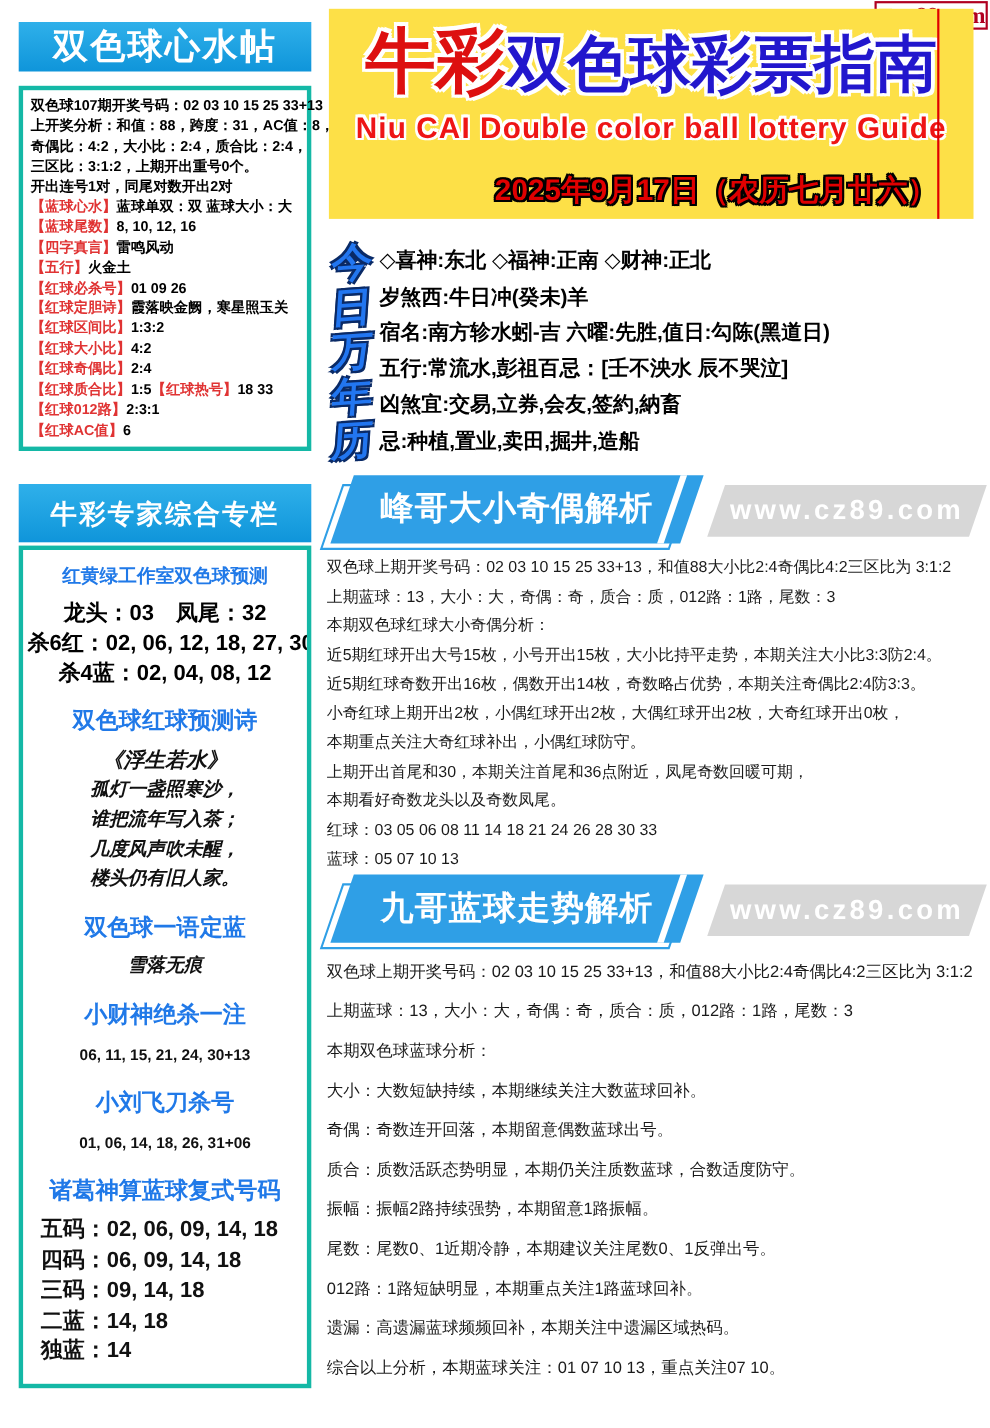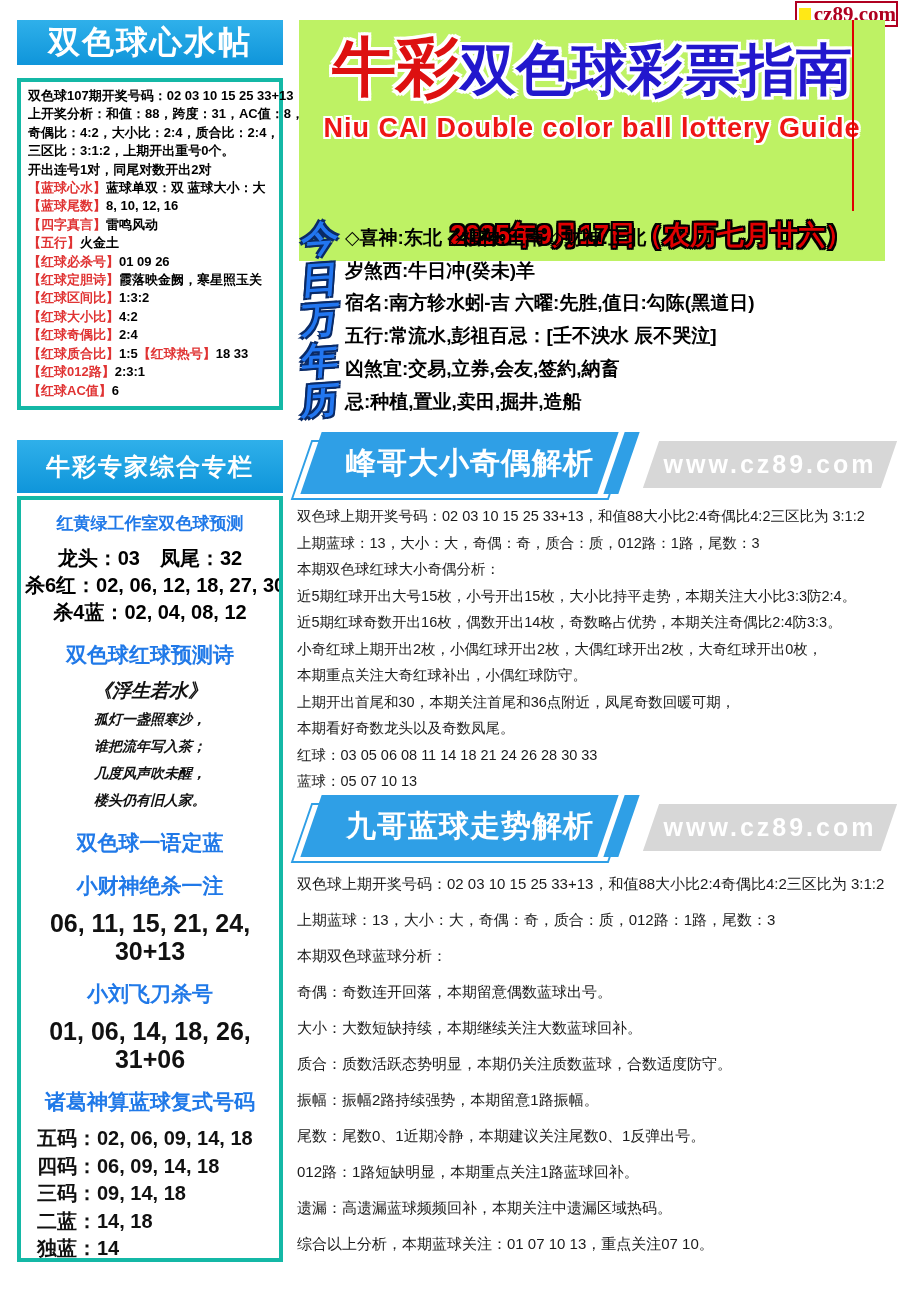--- a/index.html
+++ b/index.html
@@ -28,36 +28,36 @@
   #hotsheet-box .hs-line {
     font-size:13px; line-height:18.4px; font-weight:600;
     white-space:nowrap; color:#000;
   }
   #hotsheet-box .red { color:#e03333; }
   #expert-box { top:496px; height:766px; padding:8px 4px; text-align:center; overflow:hidden; }
   .it-h1 { color:#2079e8; font-weight:bold; font-size:17px; margin:4px 0 10px; }
   .it-big { font-size:20px; font-weight:600; color:#000; line-height:27px; white-space:nowrap; }
   .it-h2 { color:#2079e8; font-weight:bold; font-size:21px; margin:15px 0 9px; }
   .it-poemtitle { font-family:"DejaVu Serif",serif; font-style:italic; font-weight:bold; font-size:19px; margin:2px 0 2px; }
-  .it-poem { font-family:Liberation Serif, serif; font-style:italic; font-weight:bold; font-size:14px; line-height:27px; }
-  .it-num { font-size:25px; font-weight:600; line-height:28px; }
+  .it-poem { font-family:Liberation Mono, monospace; font-style:italic; font-weight:bold; font-size:17px; line-height:27px; }
+  .it-num { font-size:14px; font-weight:600; line-height:28px; }
   .it-numleft { font-size:20px; font-weight:600; text-align:left; padding-left:12px; line-height:27.5px; white-space:nowrap; }
   
   #site-badge {
     position:absolute; left:795px; top:1px; width:103px; height:26px;
     background:#fff; border:2px solid #b00020;
     display:flex; align-items:center; padding-left:2px;
     font-family:"Liberation Serif","DejaVu Serif",serif;
     font-weight:bold; font-size:21px; color:#b00020;
   }
   #site-badge .sq { width:13px; height:13px; background:#ffe816; margin-right:3px; }
   
   #masthead {
-    position:absolute; left:299px; top:20px; width:586px; height:241px;
-    background:#bef264;
+    position:absolute; left:299px; top:8px; width:586px; height:191px;
+    background:#fde047;
   }
   .mast-title { text-align:center; margin-top:4px; white-space:nowrap; font-weight:bold;
     font-family:"DejaVu Serif","Liberation Serif",serif; }
   .mast-title .t-red {
     color:#dd1010; font-size:64px;
     text-shadow:-3px -3px 0 #fff,3px -3px 0 #fff,-3px 3px 0 #fff,3px 3px 0 #fff,0 -3px 0 #fff,0 3px 0 #fff,-3px 0 0 #fff,3px 0 0 #fff;
   }
   .mast-title .t-blue {
     color:#2217cd; font-size:56px;
     text-shadow:-3px -3px 0 #fff,3px -3px 0 #fff,-3px 3px 0 #fff,3px 3px 0 #fff,0 -3px 0 #fff,0 3px 0 #fff,-3px 0 0 #fff,3px 0 0 #fff;
@@ -151,20 +151,21 @@
       <div class="it-big">龙头：03　凤尾：32</div>
       <div class="it-big">杀6红：02, 06, 12, 18, 27, 30</div>
       <div class="it-big">杀4蓝：02, 04, 08, 12</div>
       <div class="it-h2">双色球红球预测诗</div>
       <div class="it-poemtitle">《浮生若水》</div>
       <div class="it-poem">孤灯一盏照寒沙，</div>
       <div class="it-poem">谁把流年写入茶；</div>
       <div class="it-poem">几度风声吹未醒，</div>
       <div class="it-poem">楼头仍有旧人家。</div>
       <div class="it-h2">双色球一语定蓝</div>
+      <div class="it-poem">雪落无痕</div>
       <div class="it-h2">小财神绝杀一注</div>
       <div class="it-num">06, 11, 15, 21, 24, 30+13</div>
       <div class="it-h2">小刘飞刀杀号</div>
       <div class="it-num">01, 06, 14, 18, 26, 31+06</div>
       <div class="it-h2">诸葛神算蓝球复式号码</div>
       <div class="it-numleft">五码：02, 06, 09, 14, 18</div>
       <div class="it-numleft">四码：06, 09, 14, 18</div>
       <div class="it-numleft">三码：09, 14, 18</div>
       <div class="it-numleft">二蓝：14, 18</div>
       <div class="it-numleft">独蓝：14</div>
@@ -233,22 +234,22 @@
     </div>
     <div class="rb-gray">
       <div class="rb-txt">www.cz89.com</div>
     </div>
   </div>
 
   <div id="sec2-body" class="sec-body">
       <div class="sec-line">双色球上期开奖号码：02 03 10 15 25 33+13，和值88大小比2:4奇偶比4:2三区比为 3:1:2</div>
       <div class="sec-line">上期蓝球：13，大小：大，奇偶：奇，质合：质，012路：1路，尾数：3</div>
       <div class="sec-line">本期双色球蓝球分析：</div>
+      <div class="sec-line">大小：大数短缺持续，本期继续关注大数蓝球回补。</div>
       <div class="sec-line">奇偶：奇数连开回落，本期留意偶数蓝球出号。</div>
-      <div class="sec-line">大小：大数短缺持续，本期继续关注大数蓝球回补。</div>
       <div class="sec-line">质合：质数活跃态势明显，本期仍关注质数蓝球，合数适度防守。</div>
       <div class="sec-line">振幅：振幅2路持续强势，本期留意1路振幅。</div>
       <div class="sec-line">尾数：尾数0、1近期冷静，本期建议关注尾数0、1反弹出号。</div>
       <div class="sec-line">012路：1路短缺明显，本期重点关注1路蓝球回补。</div>
       <div class="sec-line">遗漏：高遗漏蓝球频频回补，本期关注中遗漏区域热码。</div>
       <div class="sec-line">综合以上分析，本期蓝球关注：01 07 10 13，重点关注07 10。</div>
     </div>
 
 </div>
 

